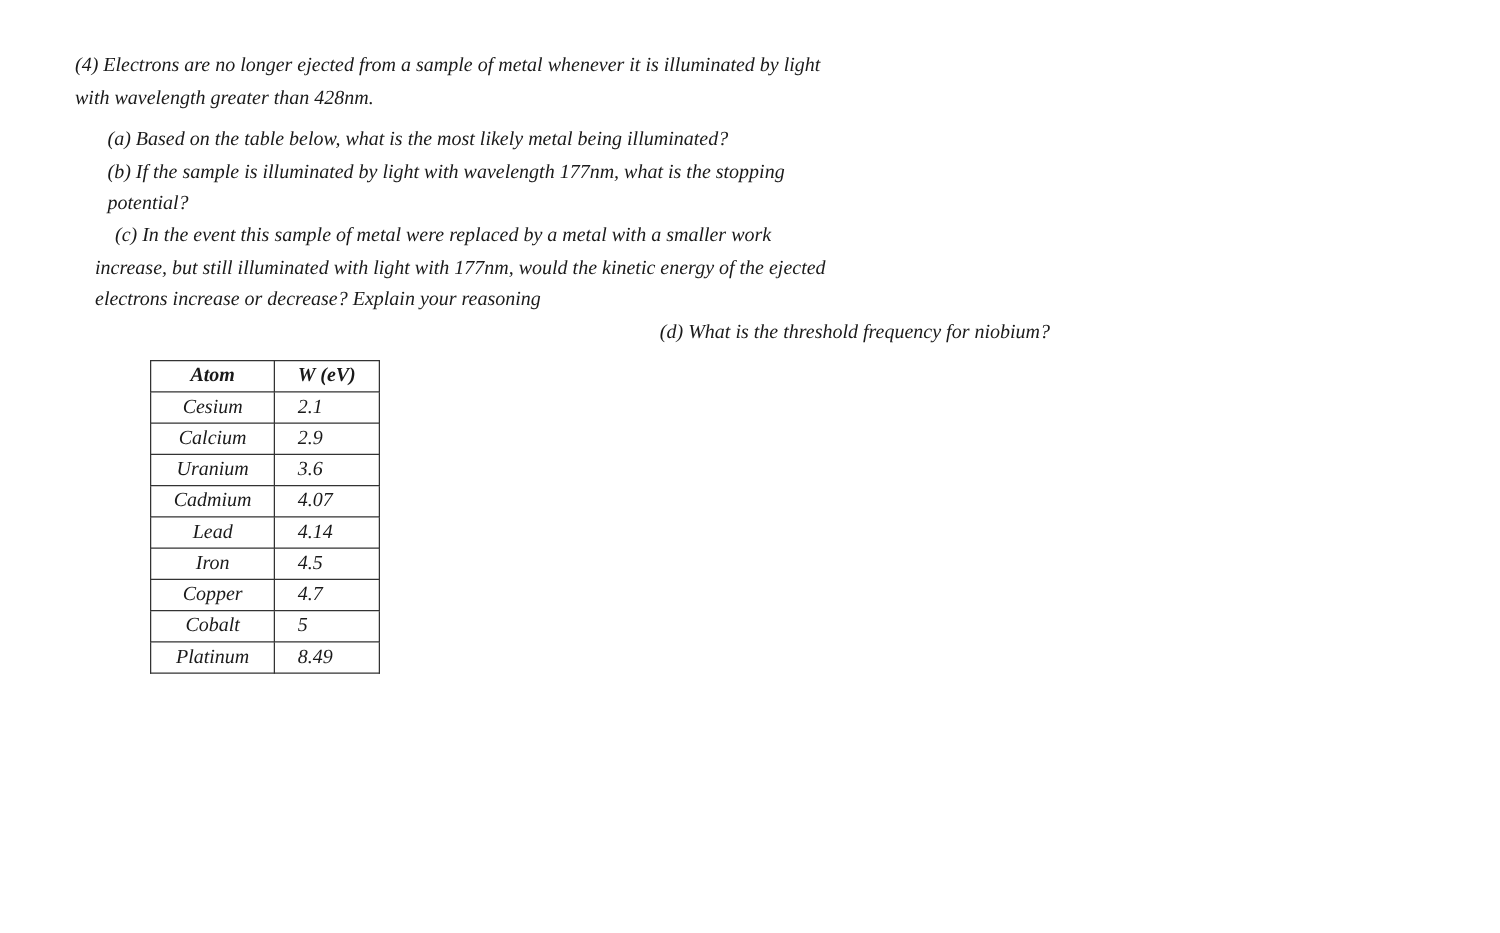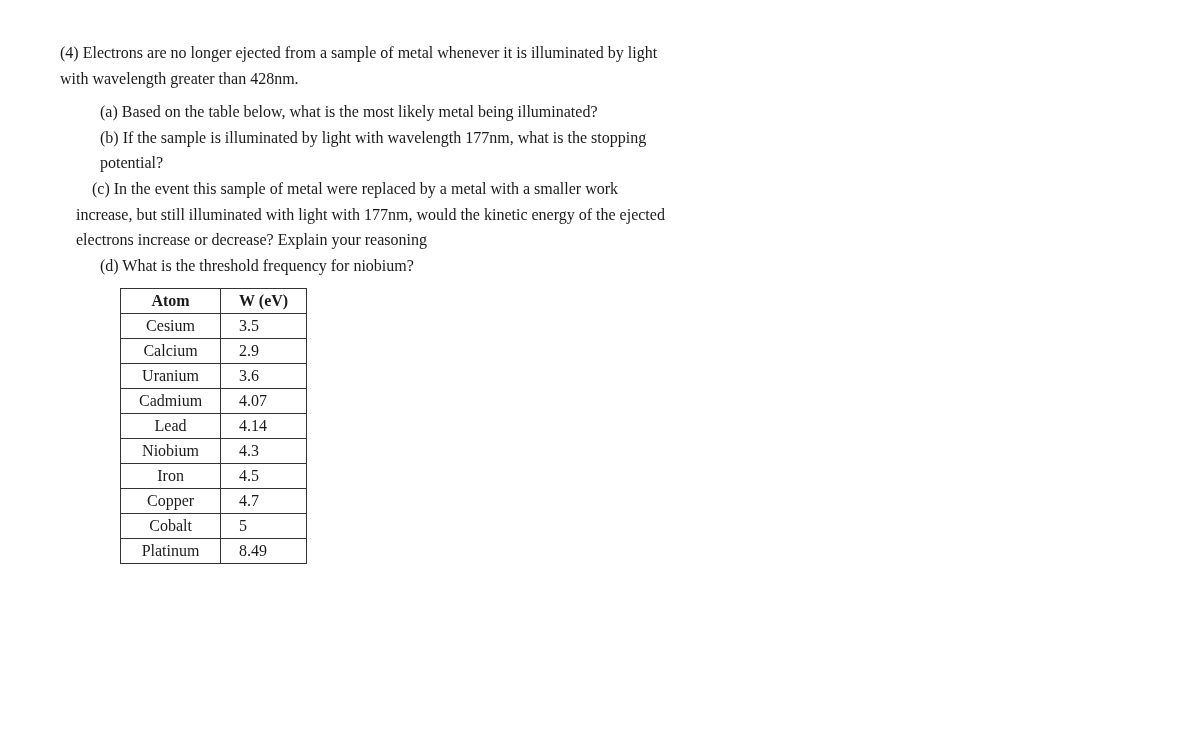--- a/index.html
+++ b/index.html
@@ -1,18 +1,19 @@
 <!DOCTYPE html>
 <html><head>
   <meta charset="utf-8">
   <style>
     * {
       margin: 0;
       padding: 0;
       box-sizing: border-box;
+      font-style: italic;
     }
 
     body {
       background-color: #ffffff;
       font-family: "Times New Roman", Times, serif;
       font-size: 16px;
       color: #1a1a1a;
       width: 1200px;
       height: 746px;
       overflow: hidden;
@@ -22,33 +23,34 @@
       padding: 40px 60px;
       max-width: 900px;
     }
 
     .problem-text {
       line-height: 1.6;
       margin-bottom: 8px;
     }
 
     .sub-question {
-      margin-left: 40px;
+      margin-left: 26px;
       line-height: 1.6;
     }
 
     .sub-question-c {
       margin-left: 16px;
       line-height: 1.6;
     }
 
     .sub-question-d {
       margin-left: 40px;
       line-height: 1.6;
       margin-bottom: 10px;
+      text-align: right;
     }
 
     .table-container {
       margin-left: 60px;
       margin-top: 4px;
     }
 
     table {
       border-collapse: collapse;
       font-size: 16px;
@@ -100,41 +102,37 @@
     <table>
       <thead>
         <tr>
           <th>Atom</th>
           <th>W (eV)</th>
         </tr>
       </thead>
       <tbody id="table-body">
       <tr>
             <td>Cesium</td>
-            <td>3.5</td>
+            <td>2.1</td>
           </tr>
           <tr>
             <td>Calcium</td>
             <td>2.9</td>
           </tr>
           <tr>
             <td>Uranium</td>
             <td>3.6</td>
           </tr>
           <tr>
             <td>Cadmium</td>
             <td>4.07</td>
           </tr>
           <tr>
             <td>Lead</td>
             <td>4.14</td>
-          </tr>
-          <tr>
-            <td>Niobium</td>
-            <td>4.3</td>
           </tr>
           <tr>
             <td>Iron</td>
             <td>4.5</td>
           </tr>
           <tr>
             <td>Copper</td>
             <td>4.7</td>
           </tr>
           <tr>

